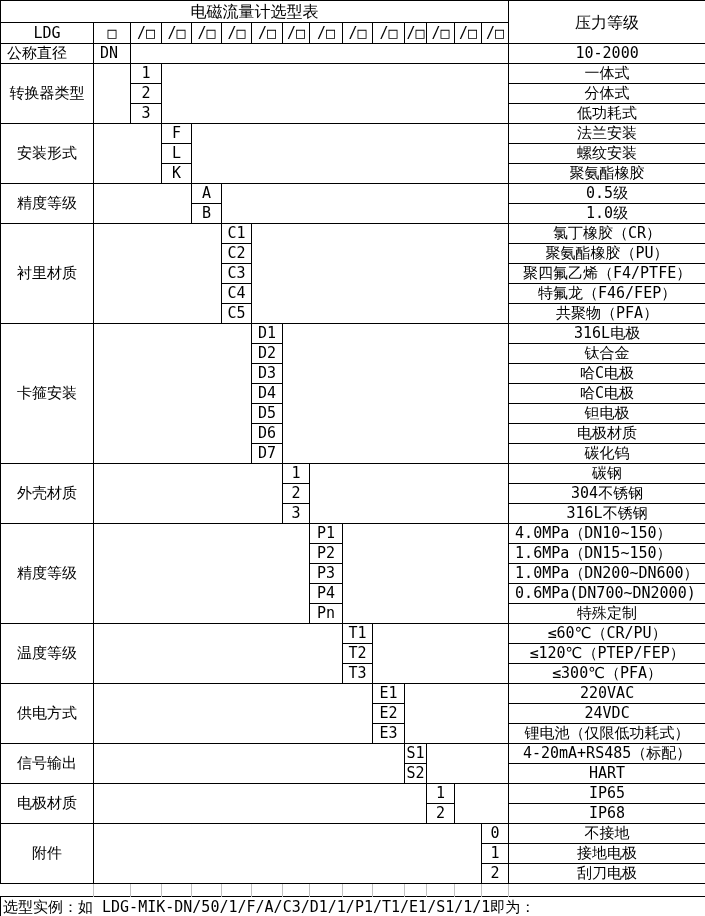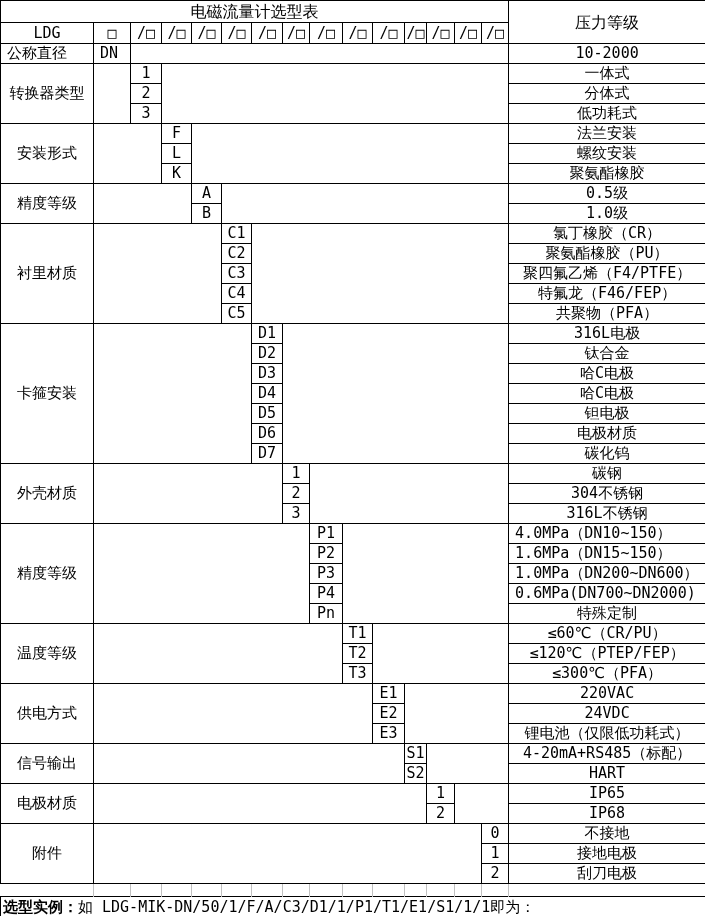--- a/index.html
+++ b/index.html
@@ -10,21 +10,21 @@
   .bk{border:1px solid #000;}
   .tb{border-top:1px solid #000;border-bottom:1px solid #000;}
   .la{text-align:left;padding-left:6px;}
   tr.rt td{height:21px;line-height:21px;font-size:16px;}
   tr.rm td{height:20px;line-height:20px;margin-top:14px;}
   tr.gap td{height:12px;line-height:12px;}
   tr.gap .gv{border-left:1px solid #c0c0c0;}
   tr.gap .gvr{border-right:1px solid #c0c0c0;}
   tr.ex td{height:21px;line-height:21px;text-align:left;}
   td.ex-head{border:1px solid #000;padding-left:2px;}
-  td.ex-head .bold{font-weight:bold;}
+  td.ex-head .bold{font-weight:normal;}
 </style>
 </head>
 <body>
 
 <div id="sheet">
 <table>
 <colgroup>
   <col style="width:93px">
         <col style="width:37px">
         <col style="width:31px">

